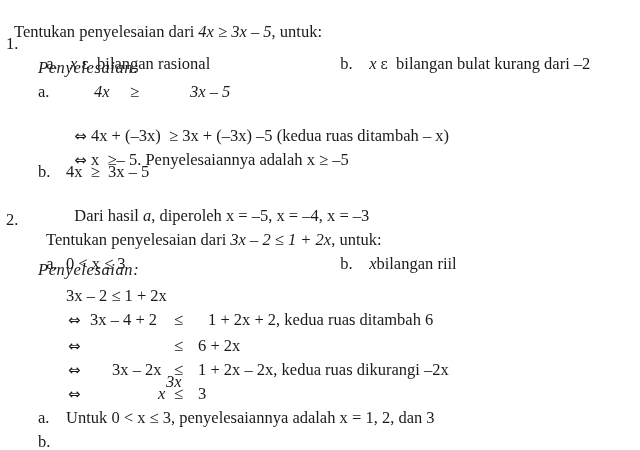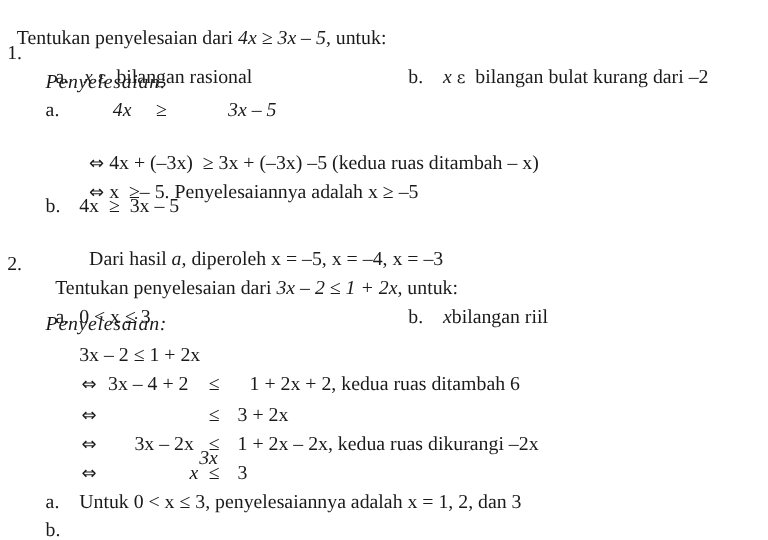--- a/index.html
+++ b/index.html
@@ -79,21 +79,21 @@
 <div class="ln" style="left:66px; top:286px;">3x – 2 ≤ 1 + 2x</div>
 
 <div class="ln arrow" style="left:68px; top:310px;">⇔</div>
 <div class="ln" style="left:90px; top:310px;">3x – 4 + 2</div>
 <div class="ln" style="left:174px; top:310px;">≤</div>
 <div class="ln" style="left:208px; top:310px;">1 + 2x + 2, kedua ruas ditambah 6</div>
 
 <div class="ln arrow" style="left:68px; top:336px;">⇔</div>
 <div class="ln i" style="left:166px; top:336px;margin-top:36px;">3x</div>
 <div class="ln" style="left:174px; top:336px;">≤</div>
-<div class="ln" style="left:198px; top:336px;">3 + 2x</div>
+<div class="ln" style="left:198px; top:336px;">6 + 2x</div>
 
 <div class="ln arrow" style="left:68px; top:360px;">⇔</div>
 <div class="ln" style="left:112px; top:360px;">3x – 2x</div>
 <div class="ln" style="left:174px; top:360px;">≤</div>
 <div class="ln" style="left:198px; top:360px;">1 + 2x – 2x, kedua ruas dikurangi –2x</div>
 
 <div class="ln arrow" style="left:68px; top:384px;">⇔</div>
 <div class="ln i" style="left:158px; top:384px;">x</div>
 <div class="ln" style="left:174px; top:384px;">≤</div>
 <div class="ln" style="left:198px; top:384px;">3</div>

